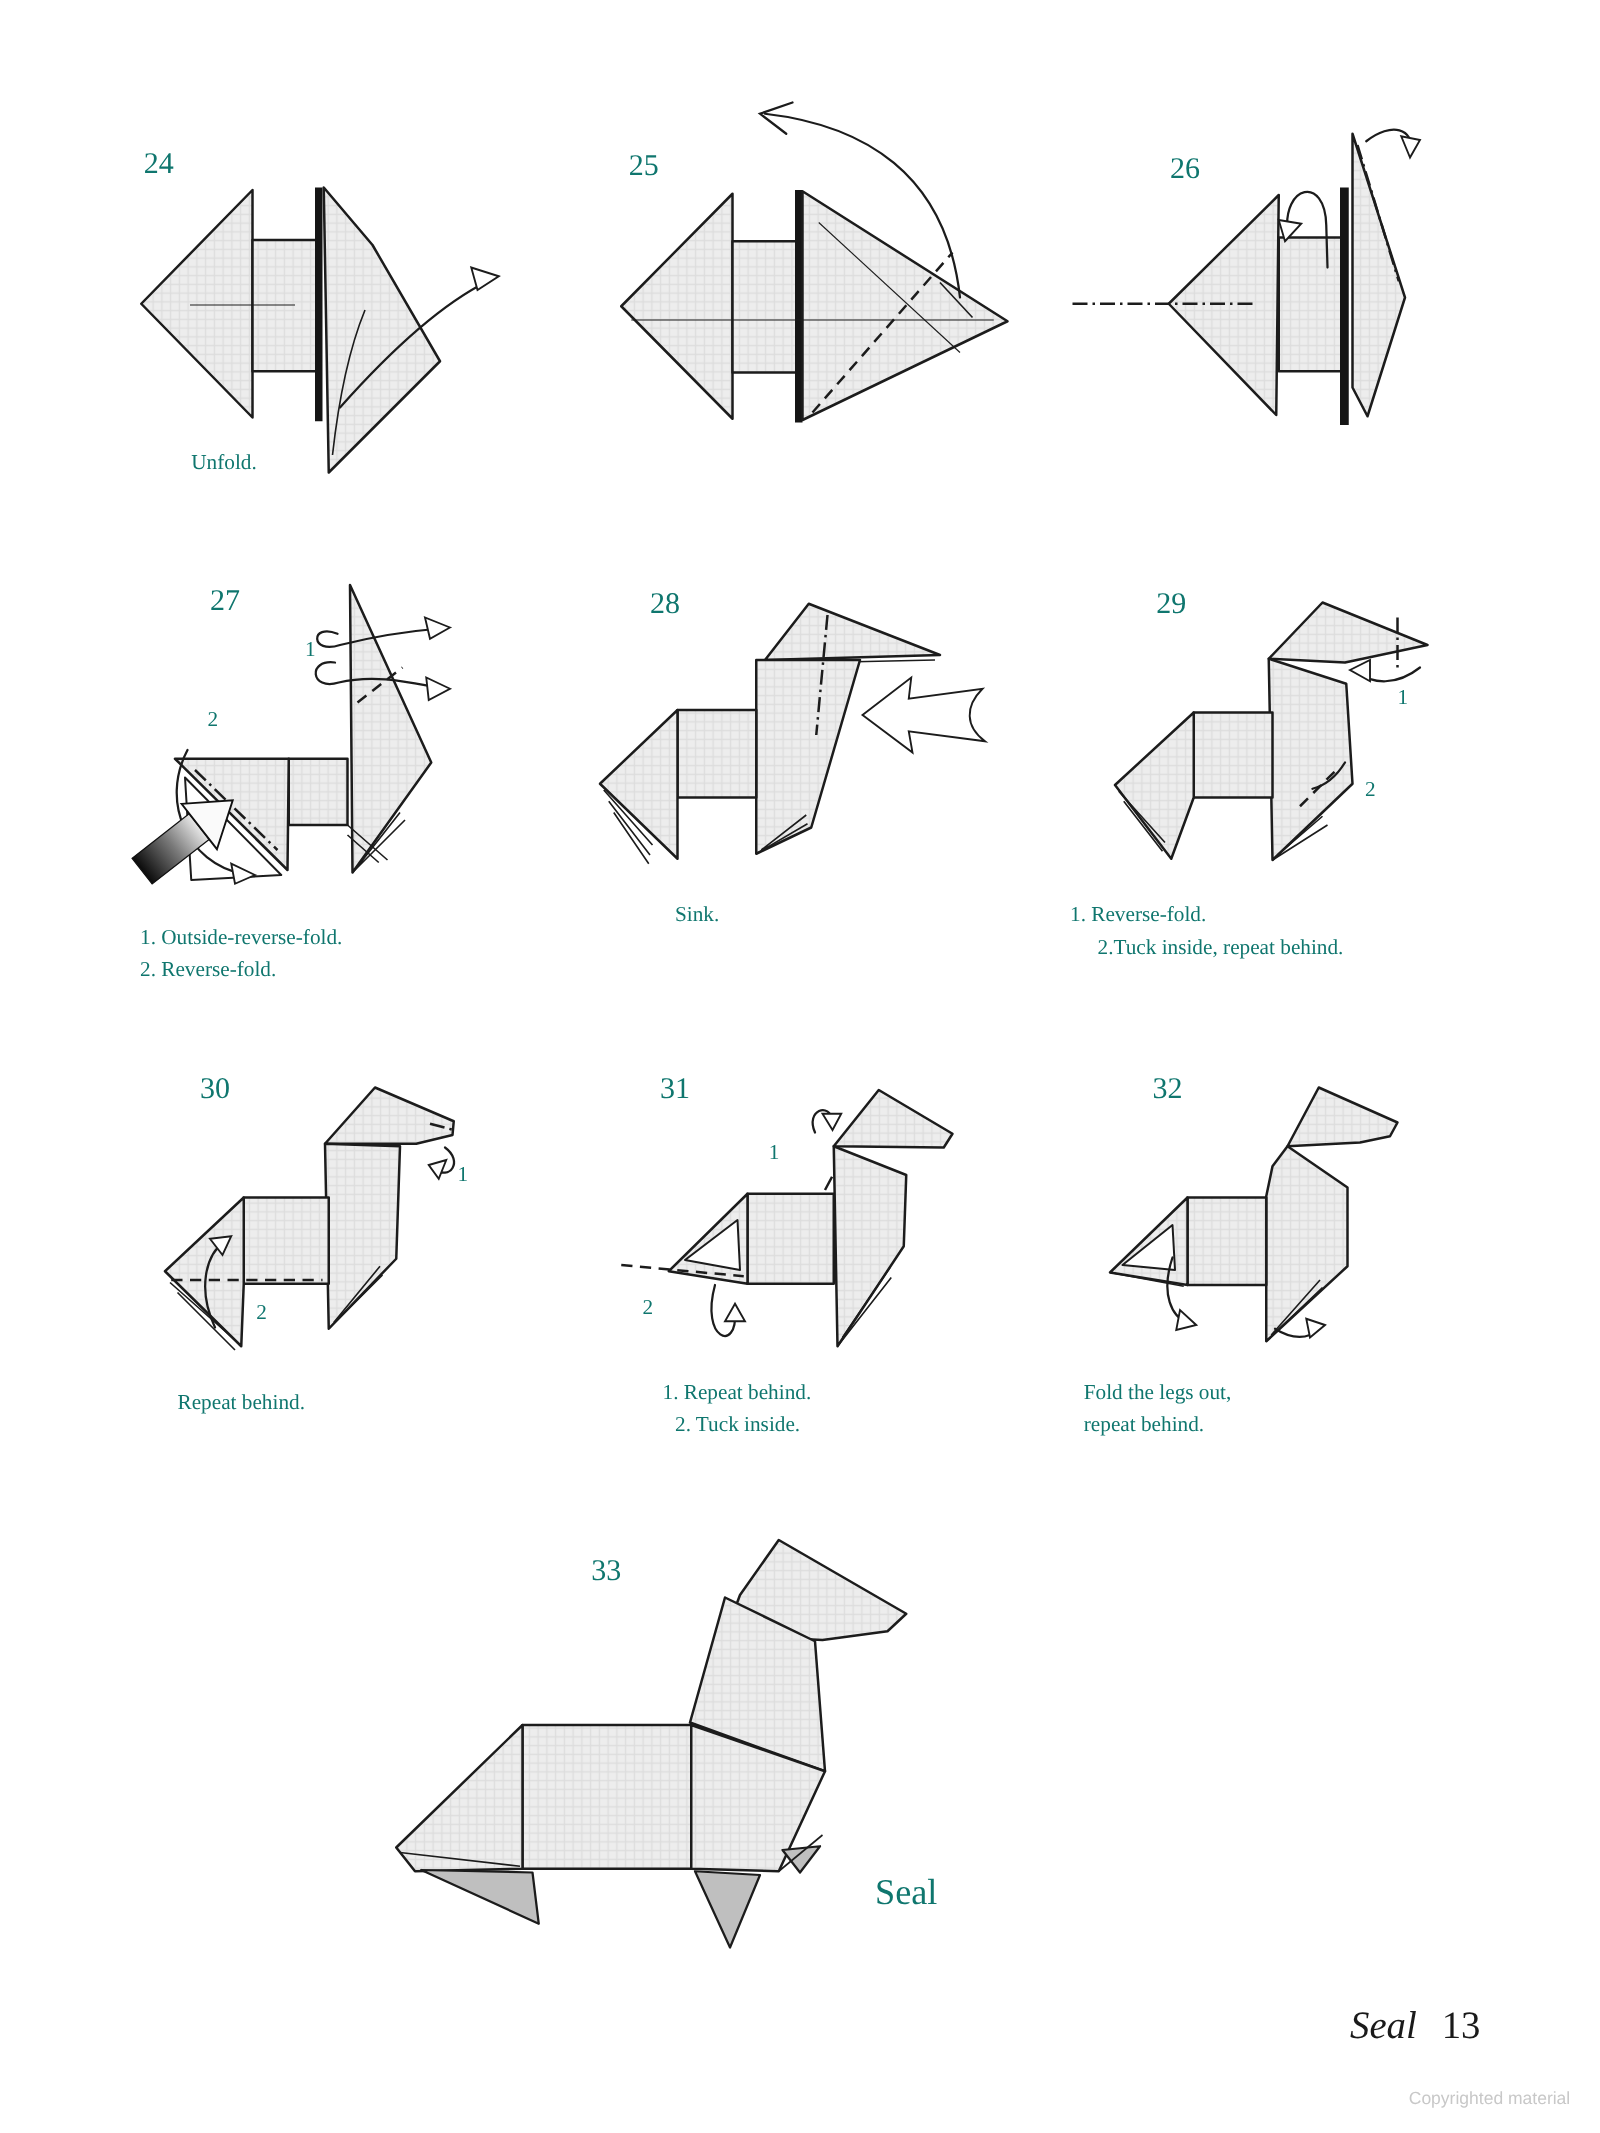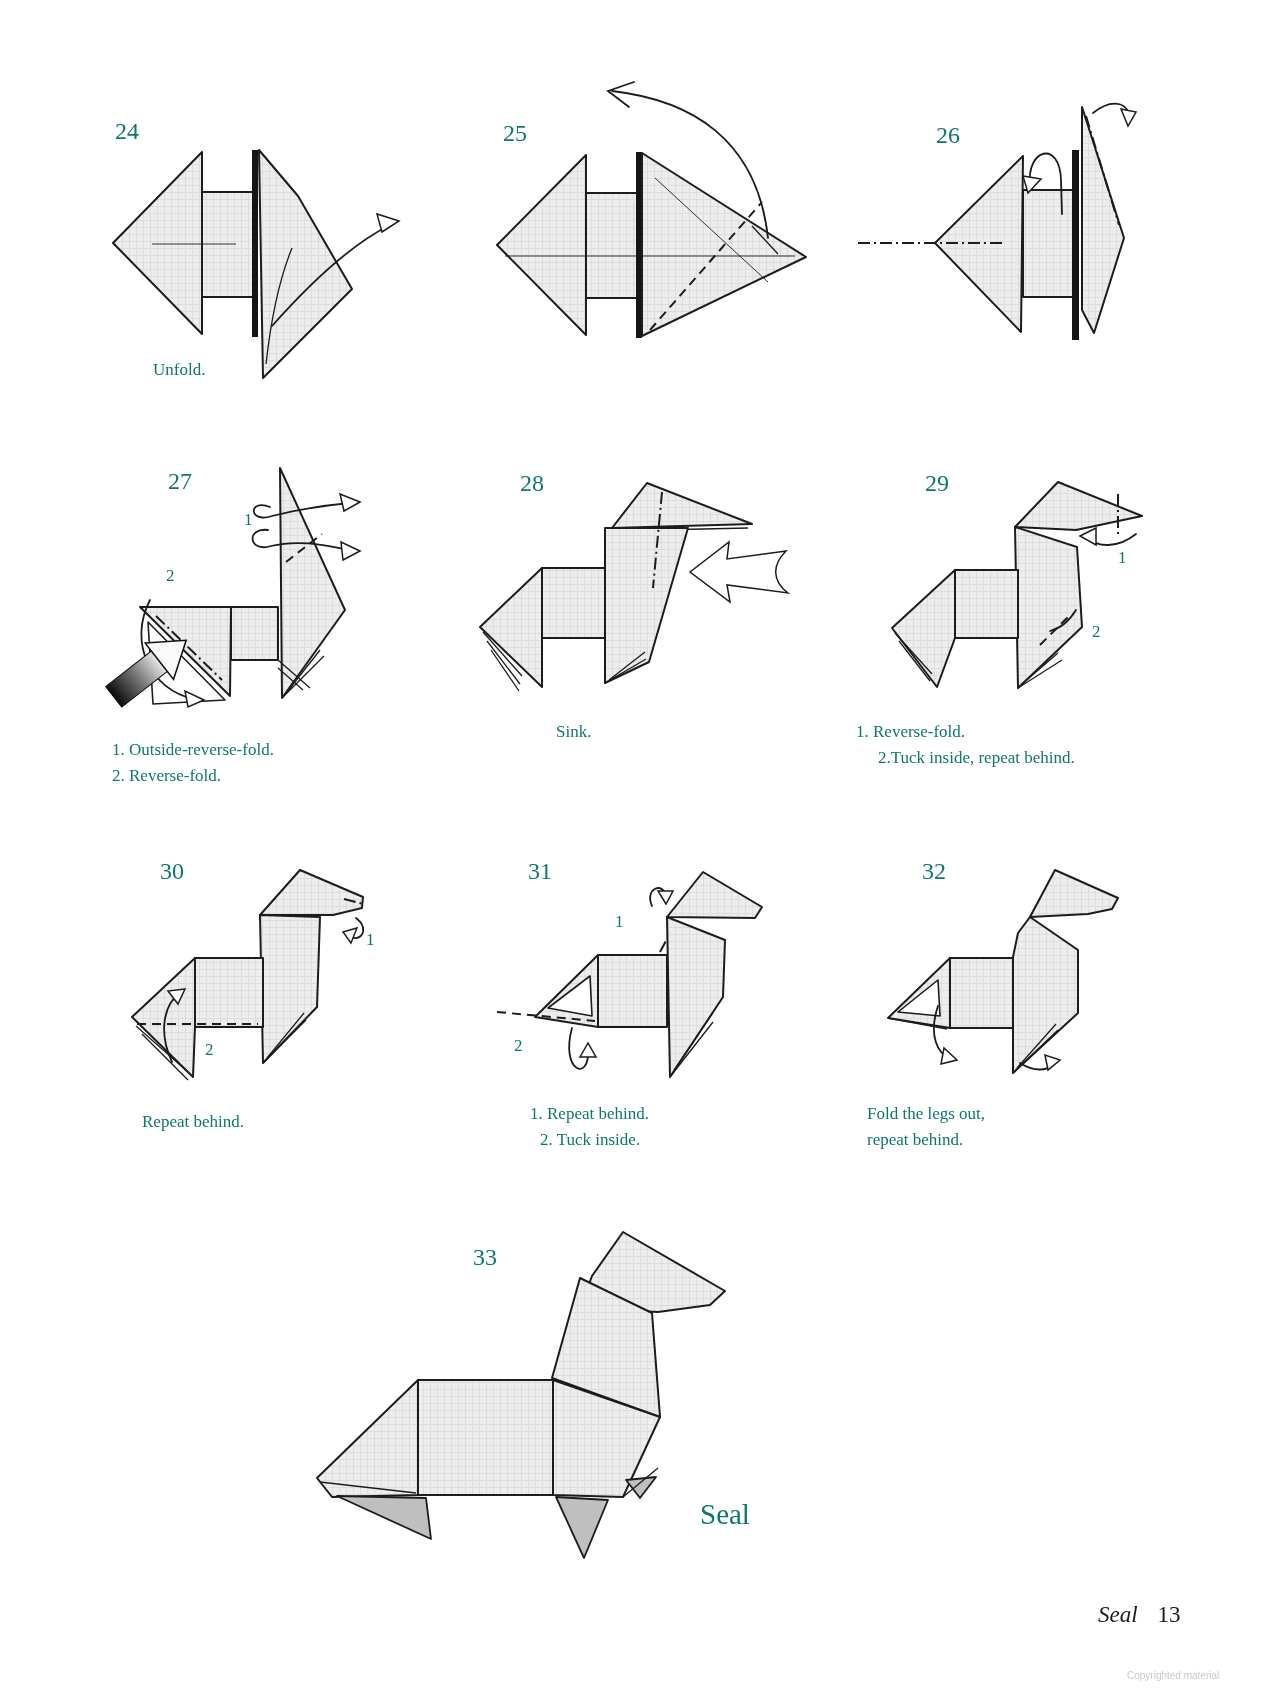--- a/index.html
+++ b/index.html
@@ -4,25 +4,25 @@
 <style>
   html,body{margin:0;padding:0;background:#ffffff;}
   .page{position:relative;width:1280px;height:1706px;background:#ffffff;overflow:hidden;
         font-family:"Liberation Serif","DejaVu Serif",serif;}
   .art{position:absolute;left:0;top:0;width:1280px;height:1706px;}
   .t{position:absolute;color:#0f766e;white-space:pre;line-height:1.15;}
   .num{font-size:24px;}
   .cap{font-size:17px;}
   .lbl{font-size:17px;}
   .big{font-size:29px;}
-  .footer{position:absolute;left:1080px;top:1602px;font-size:23px;color:#1a1a1a;margin-left:18px;}
+  .footer{position:absolute;left:1080px;top:1602px;font-size:31px;color:#1a1a1a;}
   .footer .it{font-style:italic;}
   .footer .pg{margin-left:20px;}
   .wm{position:absolute;left:1127px;top:1670px;font-family:"Liberation Sans","DejaVu Sans",sans-serif;
-      font-size:10px;color:#c8c8c8;}
+      font-size:14px;color:#c8c8c8;}
   
   .p{fill:url(#ht);stroke:#1c1c1c;stroke-width:2;stroke-linejoin:round;}
   .pw{fill:#ffffff;stroke:#1c1c1c;stroke-width:1.6;stroke-linejoin:round;}
   .pd{fill:#bfbfbf;stroke:#1c1c1c;stroke-width:1.8;stroke-linejoin:round;}
   .ln{fill:none;stroke:#1c1c1c;stroke-width:1.3;}
   .th{stroke-width:0.9;}
   .fold{fill:none;stroke:#1c1c1c;stroke-width:2;}
   .da{stroke-dasharray:9 6;}
   .dd{stroke-dasharray:12 4 2 4;}
   .ar{fill:none;stroke:#1c1c1c;stroke-width:1.8;stroke-linecap:round;}
@@ -232,21 +232,21 @@
   <div class="t lbl" style="left:1118px;top:548px;">1</div>
   <div class="t lbl" style="left:1092px;top:622px;">2</div>
   <div class="t lbl" style="left:366px;top:930px;">1</div>
   <div class="t lbl" style="left:205px;top:1040px;">2</div>
   <div class="t lbl" style="left:615px;top:912px;">1</div>
   <div class="t lbl" style="left:514px;top:1036px;">2</div>
 
   <div class="t cap" style="left:153px;top:360px;">Unfold.</div>
   <div class="t cap" style="left:112px;top:740px;">1. Outside-reverse-fold.</div>
   <div class="t cap" style="left:112px;top:766px;">2. Reverse-fold.</div>
-  <div class="t cap" style="left:556px;top:722px;">Sink.</div>
+  <div class="t cap" style="left:540px;top:722px;">Sink.</div>
   <div class="t cap" style="left:856px;top:722px;">1. Reverse-fold.</div>
   <div class="t cap" style="left:878px;top:748px;">2.Tuck inside, repeat behind.</div>
   <div class="t cap" style="left:142px;top:1112px;">Repeat behind.</div>
   <div class="t cap" style="left:530px;top:1104px;">1. Repeat behind.</div>
   <div class="t cap" style="left:540px;top:1130px;">2. Tuck inside.</div>
   <div class="t cap" style="left:867px;top:1104px;">Fold the legs out,</div>
   <div class="t cap" style="left:867px;top:1130px;">repeat behind.</div>
 
   <div class="t big" style="left:700px;top:1498px;">Seal</div>
 

